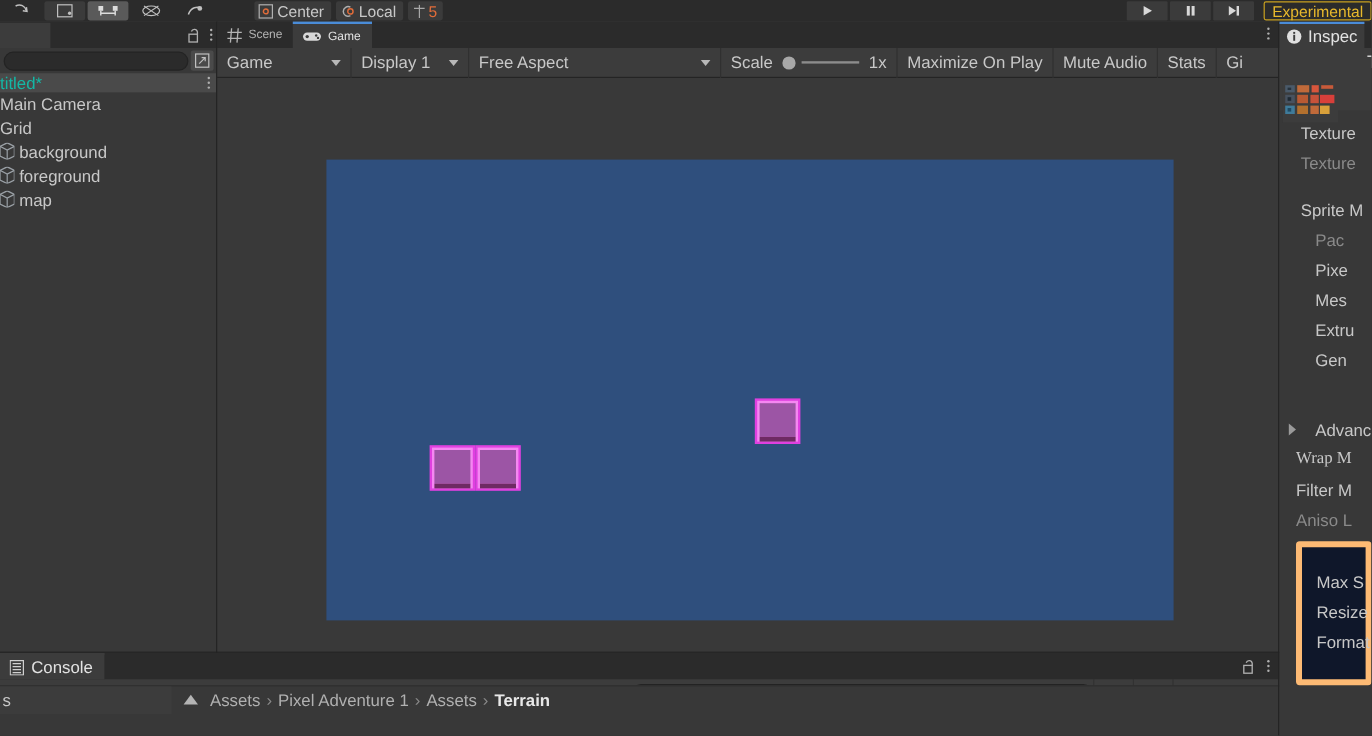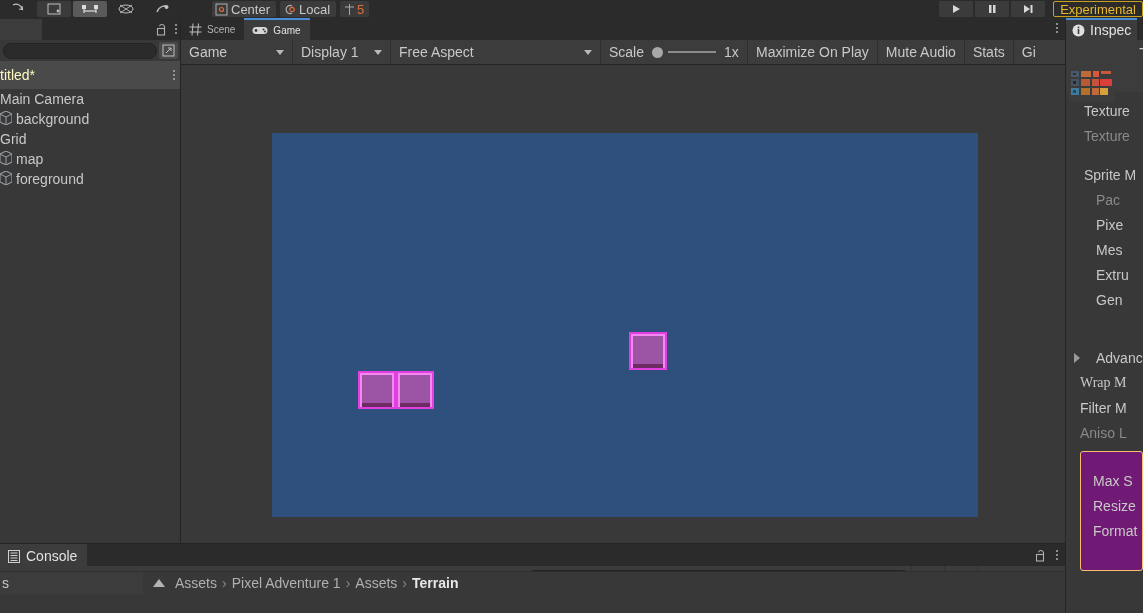--- a/index.html
+++ b/index.html
@@ -77,24 +77,24 @@
   .hier-searchfield {
     flex: 1; height: 16px; background: #2b2b2b;
     border: 1px solid #232323; border-radius: 8px;
   }
   .hier-expand {
     width: 19px; height: 17px; background: #4a4a4a; border-radius: 2px;
     margin-left: 2px; display: flex; align-items: center; justify-content: center;
   }
 
   .scene-row {
-    height: 28px; background: #4a4a4a;
+    height: 16px; background: #4a4a4a;
     display: flex; align-items: center; justify-content: space-between;
     padding-left: 0; padding-right: 6px;
-    color: #fef9c3; font-size: 14px;
+    color: #14b8a6; font-size: 14px;
   }
   .hier-list { padding-top: 0; }
   .hier-item {
     height: 20px; display: flex; align-items: center;
     color: #c8c8c8; font-size: 14px; white-space: nowrap;
   }
   .hier-item .cube { margin-right: 4px; flex: 0 0 auto; }
   .kebab { display: flex; flex-direction: column; gap: 2px; align-items: center; }
   .kebab i { width: 2px; height: 2px; background: #b0b0b0; border-radius: 50%; display: block; }
 
@@ -182,22 +182,22 @@
   }
   .insp-row.dim { color: #8a8a8a; }
   .insp-row.ind { padding-left: 30px; }
   .insp-row.foldout { padding-left: 8px; gap: 16px; margin-top: 19px; }
   .foldarrow {
     width: 0; height: 0; border-top: 5px solid transparent;
     border-bottom: 5px solid transparent; border-left: 6px solid #9a9a9a;
   }
   .insp-gap { height: 14px; }
   .insp-box {
-    margin-left: 14px; margin-top: 6px; background: #701a75;
-    border: 1px solid #fdba74; border-radius: 3px; padding-top: 16px;
+    margin-left: 14px; margin-top: 6px; background: #0f172a;
+    border: 5px solid #fdba74; border-radius: 3px; padding-top: 16px;
     min-height: 120px;
   }
 
   
   .console {
     position: absolute; left: 0; top: 544px; width: 1066px; height: 50px;
     background: #383838;
   }
   .con-tabbar {
     height: 22px; background: #2b2b2b; display: flex; align-items: center;
@@ -366,50 +366,50 @@
       <div class="kebab">
           <i></i>
           <i></i>
           <i></i>
         </div>
     </div>
 
     <div class="hier-list">
       <div class="hier-item" style="padding-left:0;">
         <span>Main Camera</span>
+      </div>
+      <div class="hier-item" style="padding-left:0;">
+        <span>Grid</span>
       </div>
       <div class="hier-item" style="padding-left:0;">
         <span class="cube">
           <svg width="12" height="14" viewBox="0 0 12 14">
               <path d="M0 3 L6 0 L12 3 L12 11 L6 14 L0 11 Z" fill="none" stroke="#9aa0a6" stroke-width="1.1"></path>
               <path d="M0 3 L6 6 L12 3 M6 6 V14" fill="none" stroke="#9aa0a6" stroke-width="1"></path>
             </svg>
         </span>
         <span>background</span>
       </div>
       <div class="hier-item" style="padding-left:0;">
-        <span>Grid</span>
+        <span class="cube">
+          <svg width="12" height="14" viewBox="0 0 12 14">
+              <path d="M0 3 L6 0 L12 3 L12 11 L6 14 L0 11 Z" fill="none" stroke="#9aa0a6" stroke-width="1.1"></path>
+              <path d="M0 3 L6 6 L12 3 M6 6 V14" fill="none" stroke="#9aa0a6" stroke-width="1"></path>
+            </svg>
+        </span>
+        <span>foreground</span>
       </div>
       <div class="hier-item" style="padding-left:0;">
         <span class="cube">
           <svg width="12" height="14" viewBox="0 0 12 14">
               <path d="M0 3 L6 0 L12 3 L12 11 L6 14 L0 11 Z" fill="none" stroke="#9aa0a6" stroke-width="1.1"></path>
               <path d="M0 3 L6 6 L12 3 M6 6 V14" fill="none" stroke="#9aa0a6" stroke-width="1"></path>
             </svg>
         </span>
         <span>map</span>
-      </div>
-      <div class="hier-item" style="padding-left:0;">
-        <span class="cube">
-          <svg width="12" height="14" viewBox="0 0 12 14">
-              <path d="M0 3 L6 0 L12 3 L12 11 L6 14 L0 11 Z" fill="none" stroke="#9aa0a6" stroke-width="1.1"></path>
-              <path d="M0 3 L6 6 L12 3 M6 6 V14" fill="none" stroke="#9aa0a6" stroke-width="1"></path>
-            </svg>
-        </span>
-        <span>foreground</span>
       </div>
     </div>
   </div>
 
   <div class="gameview">
     <div class="gv-tabbar">
       <div class="gv-tab">
         <svg width="13" height="13" viewBox="0 0 13 13">
           <line x1="4" y1="0.5" x2="3" y2="12.5" stroke="#b4b4b4" stroke-width="1.1"></line>
           <line x1="9.5" y1="0.5" x2="8.5" y2="12.5" stroke="#b4b4b4" stroke-width="1.1"></line>

